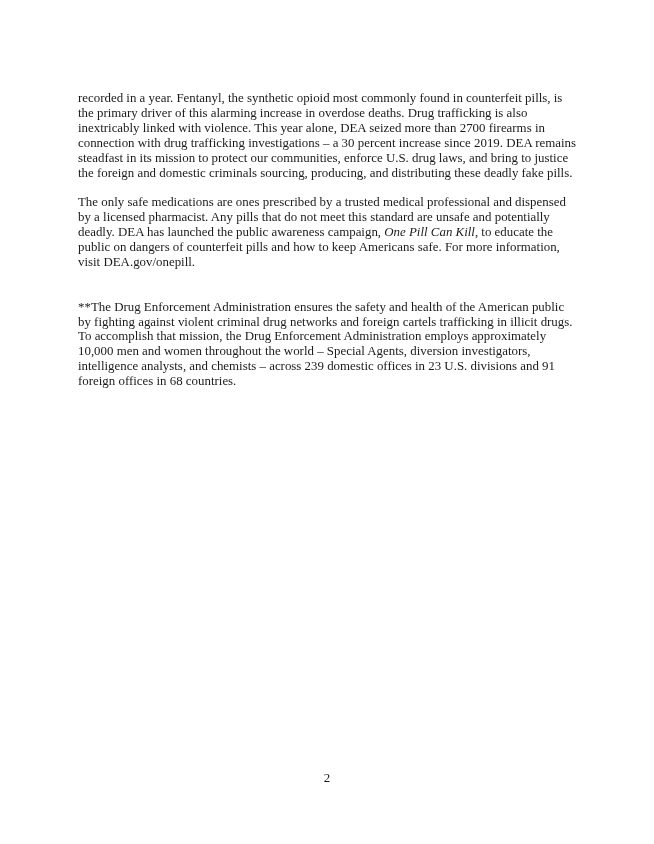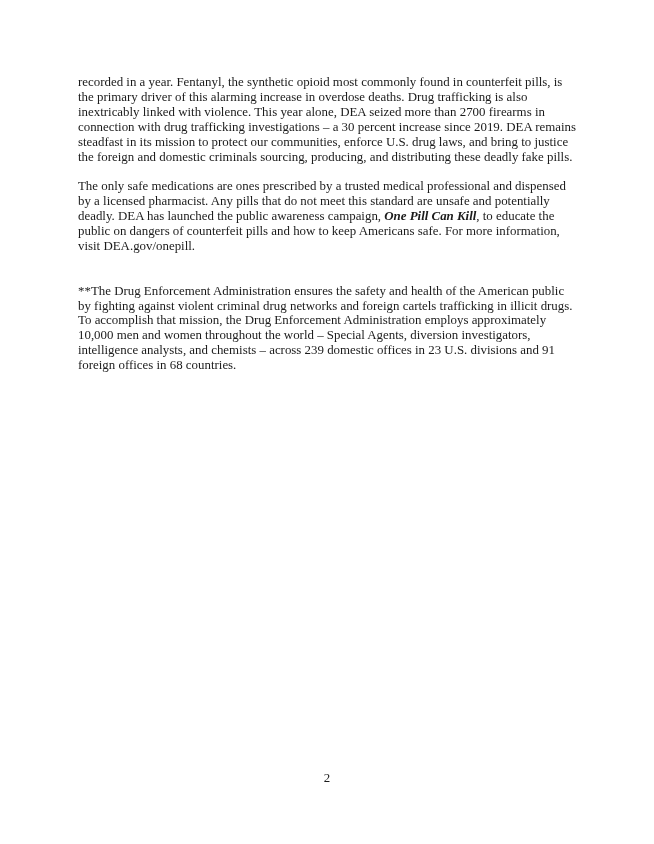--- a/index.html
+++ b/index.html
@@ -12,37 +12,36 @@
     width: 654px;
     height: 844px;
     background: #ffffff;
     font-family: "Liberation Serif", serif;
     color: #1b1b1b;
     overflow: hidden;
   }
   .content {
     position: absolute;
     left: 78px;
-    top: 75px;
+    top: 91px;
     width: 500px;
     font-size: 12.9px;
     line-height: 14.9px;
     text-align: left;
   }
   .content p {
     margin: 0 0 14.9px 0;
   }
   .content p.para-campaign {
     margin-bottom: 29.8px;
   }
   .italic-para {
   }
   .campaign-italic {
     font-style: italic;
-    font-weight: bold;
   }
   .footer {
     position: absolute;
     top: 771px;
     left: 0;
     width: 100%;
     text-align: center;
     font-size: 12.9px;
     line-height: 14.9px;
     color: #1b1b1b;

